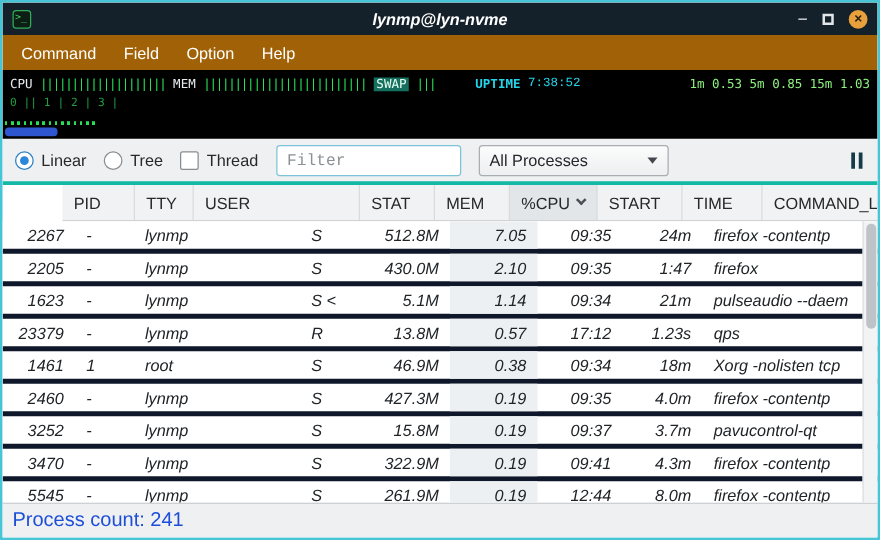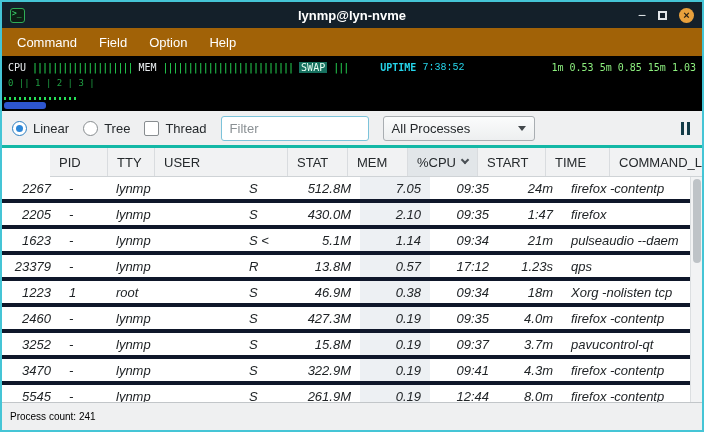--- a/index.html
+++ b/index.html
@@ -6,21 +6,21 @@
   html,body { background:#2a2e32; }
   .frame{
     width:704px; height:432px;
     border:2px solid #45c5d6;
     background:#ffffff;
     display:flex; flex-direction:column;
     font-family:"Liberation Sans", sans-serif;
     overflow:hidden;
   }
   
-  .titlebar{ flex:none; height:26px; background:#14202a; display:flex; align-items:center; padding:0 8px; position:relative; }
+  .titlebar{ flex:none; height:26px; background:#14202a; display:flex; align-items:center; padding:0 8px; position:relative;font-style:italic; }
   .win-icon{ width:15px; height:15px; border-radius:3px; background:#0d1f15; border:1px solid #2fae57; position:relative; z-index:1;}
   .win-icon::after{ content:">_"; position:absolute; left:1px; top:0px; font-size:8px; color:#3ddc6e; font-family:"DejaVu Sans Mono",monospace;}
   .title{ position:absolute; left:0; right:0; text-align:center; color:#ffffff; font-size:13px; font-weight:bold; }
   .win-buttons{ margin-left:auto; display:flex; align-items:center; gap:12px; z-index:1; }
   .btn-min{ color:#e2e6e9; font-size:14px; line-height:10px; cursor:default;}
   .btn-max{ width:9px; height:9px; border:2px solid #e2e6e9; }
   .btn-close{ width:15px; height:15px; border-radius:50%; background:#e8a03c; color:#2b2115; font-size:11px; line-height:14px; text-align:center; font-weight:bold; }
   
   .menubar{ flex:none; height:28px; background:#a16207; display:flex; align-items:center; padding:0 4px; }
   .menu-item{ color:#ffffff; font-size:13px; padding:4px 11px; border-radius:2px; }
@@ -39,40 +39,40 @@
   .hist-dots{ position:absolute; left:2px; top:1px; width:72px; height:3px;
     background:repeating-linear-gradient(90deg,#27e057 0 2px, transparent 2px 5px); }
   .timeline-thumb{ position:absolute; left:2px; top:6px; width:42px; height:7px; border-radius:3px; background:#2e56cf; }
   
   .controls{ flex:none; height:37px; background:#eff0f1; border-bottom:3px solid #14b8a6; display:flex; align-items:center; padding:0 10px; gap:14px; }
   .opt{ display:flex; align-items:center; gap:6px; font-size:13px; color:#25292c; }
   .radio{ width:15px; height:15px; border-radius:50%; background:#fff; border:1px solid #888d90; position:relative; flex:none;}
   .radio.checked{ border-color:#2d7fc1; }
   .radio .dot{ position:absolute; inset:3px; border-radius:50%; background:#2c87d8; }
   .checkbox{ width:15px; height:15px; background:#fff; border:1px solid #888d90; border-radius:2px; flex:none;}
-  .filter-input{ width:148px; height:25px; border:1px solid #7cc3da; border-radius:3px; padding:0 8px; font-size:13px; color:#25292c; background:#fff; outline:none; font-family:Liberation Sans, sans-serif; }
+  .filter-input{ width:148px; height:25px; border:1px solid #7cc3da; border-radius:3px; padding:0 8px; font-size:13px; color:#25292c; background:#fff; outline:none; font-family:Liberation Mono, monospace; }
   .filter-input::placeholder{ color:#8a9094; }
   .select{ width:152px; height:25px; border:1px solid #a9aeb2; border-radius:3px; background:linear-gradient(#fbfcfc,#edeff0); display:flex; align-items:center; padding:0 8px; font-size:13px; color:#25292c; }
   .chev-down{ margin-left:auto; width:0; height:0; border-left:4px solid transparent; border-right:4px solid transparent; border-top:5px solid #43484c; }
   .pause-btn{ margin-left:auto; display:flex; gap:3px; padding:4px 2px; background:none; border:none; }
   .pause-bar{ width:3px; height:13px; background:#143c48; }
   
   .thead{ flex:none; height:29px; display:grid; grid-template-columns:58px 47px 133px 60px 60px 70px 68px 64px 1fr; background:#f1f2f3; border-bottom:1px solid #cfd3d6;margin-left:48px; }
   .th{ display:flex; align-items:center; padding:0 9px; font-size:13px; color:#25292c; border-right:1px solid #d9dcdf; white-space:nowrap; overflow:hidden; }
   .th.cpu{ background:#e2e6e9; }
   .chev{ width:6px; height:6px; border-right:2px solid #4a5055; border-bottom:2px solid #4a5055; transform:rotate(45deg); margin-left:6px; margin-top:-4px; flex:none;}
   .tbody{ flex:1; min-height:0; overflow:hidden; position:relative; background:#fff; }
   .trow{ display:grid; grid-template-columns:58px 47px 133px 60px 60px 70px 68px 64px 1fr; height:26px; border-bottom:4px solid #0f172a;font-style:italic; }
   .td{ display:flex; align-items:center; padding:0 9px; font-size:13px; color:#202427; white-space:nowrap; overflow:hidden; }
   .td.r{ justify-content:flex-end; }
   .trow .td:nth-child(6){ background:#edf0f3; }
   .scroll{ position:absolute; top:0; right:0; bottom:0; width:12px; background:#f2f3f4; border-left:1px solid #dcdfe1; }
   .thumb{ position:absolute; top:2px; left:2px; width:8px; height:84px; background:#bec3c7; border-radius:4px; }
   
-  .statusbar{ flex:none; height:28px; background:#eff0f1; border-top:1px solid #c2c6c9; display:flex; align-items:center; padding:0 8px; font-size:10px; color:#000000; }
+  .statusbar{ flex:none; height:28px; background:#eff0f1; border-top:1px solid #c2c6c9; display:flex; align-items:center; padding:0 8px; font-size:16px; color:#1d4ed8; }
 </style>
 </head>
 <body>
 
 <div class="frame">
 
   <div class="titlebar">
     <div class="win-icon"></div>
     <div class="title">lynmp@lyn-nvme</div>
     <div class="win-buttons">
@@ -208,21 +208,21 @@
       <span class="td">-</span>
       <span class="td">lynmp</span>
       <span class="td">R</span>
       <span class="td r">13.8M</span>
       <span class="td r">0.57</span>
       <span class="td r">17:12</span>
       <span class="td r">1.23s</span>
       <span class="td">qps</span>
     </div>
       <div class="trow">
-      <span class="td r">1223</span>
+      <span class="td r">1461</span>
       <span class="td">1</span>
       <span class="td">root</span>
       <span class="td">S</span>
       <span class="td r">46.9M</span>
       <span class="td r">0.38</span>
       <span class="td r">09:34</span>
       <span class="td r">18m</span>
       <span class="td">Xorg -nolisten tcp</span>
     </div>
       <div class="trow">

